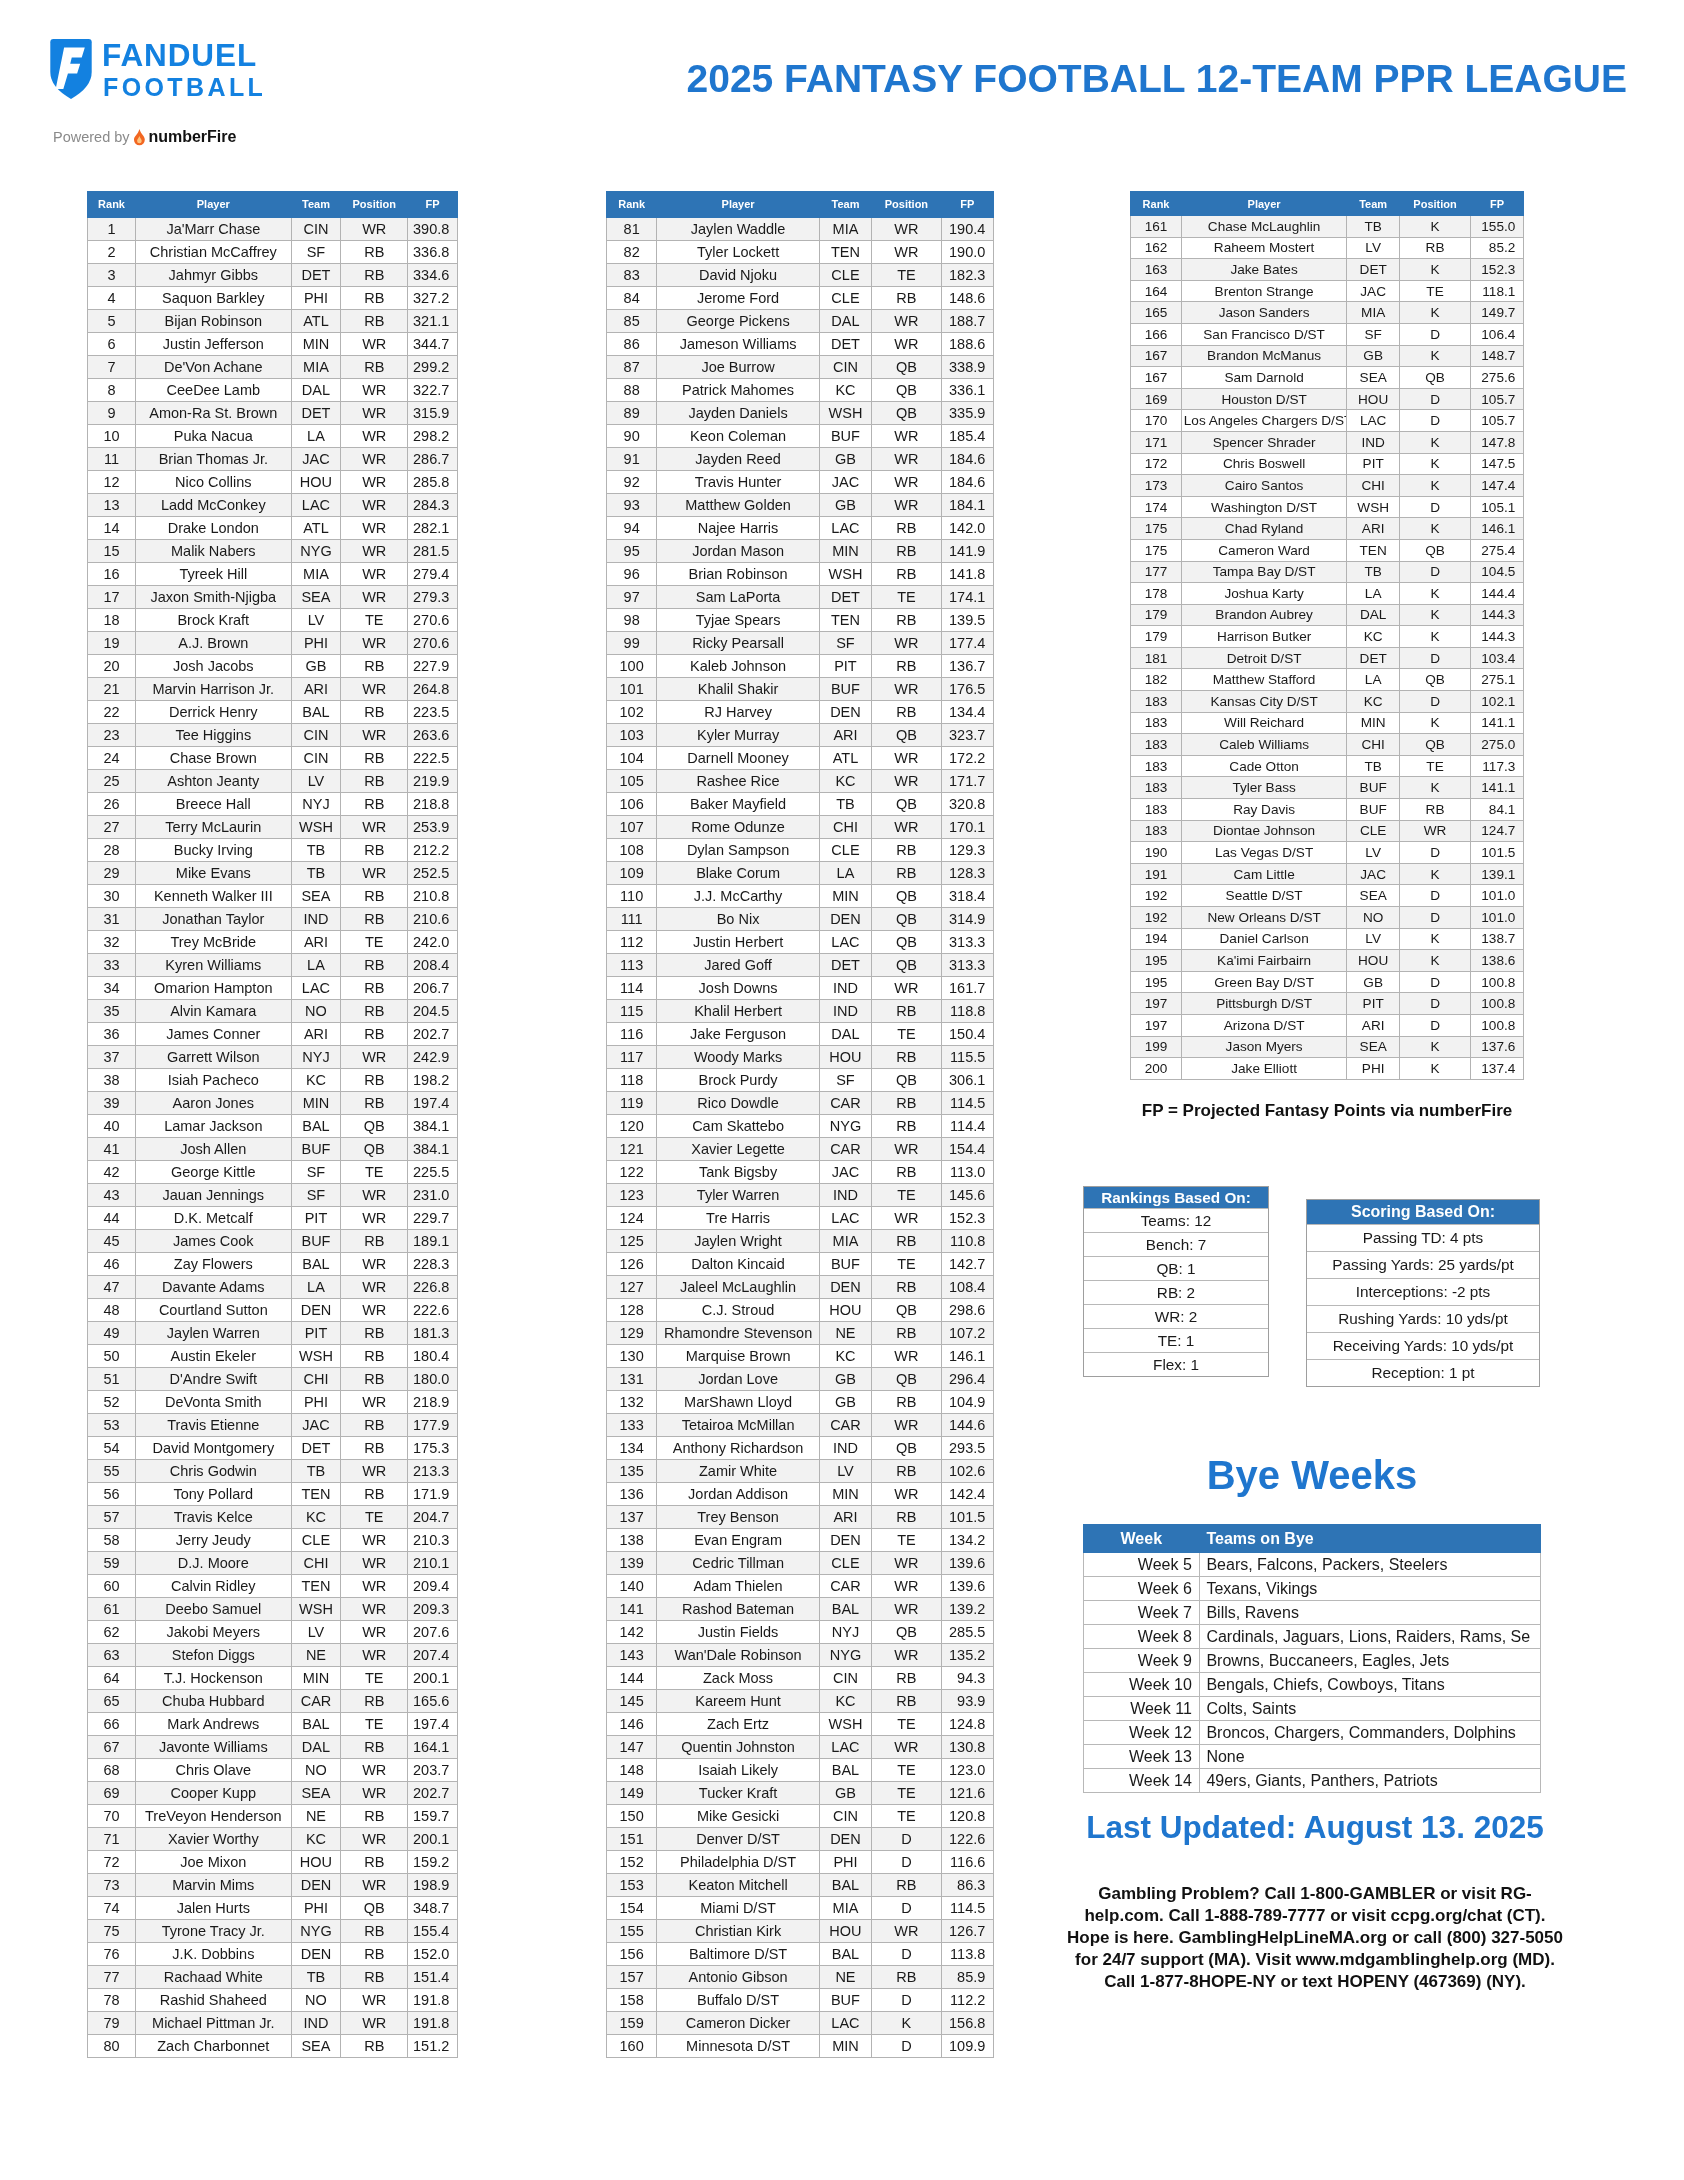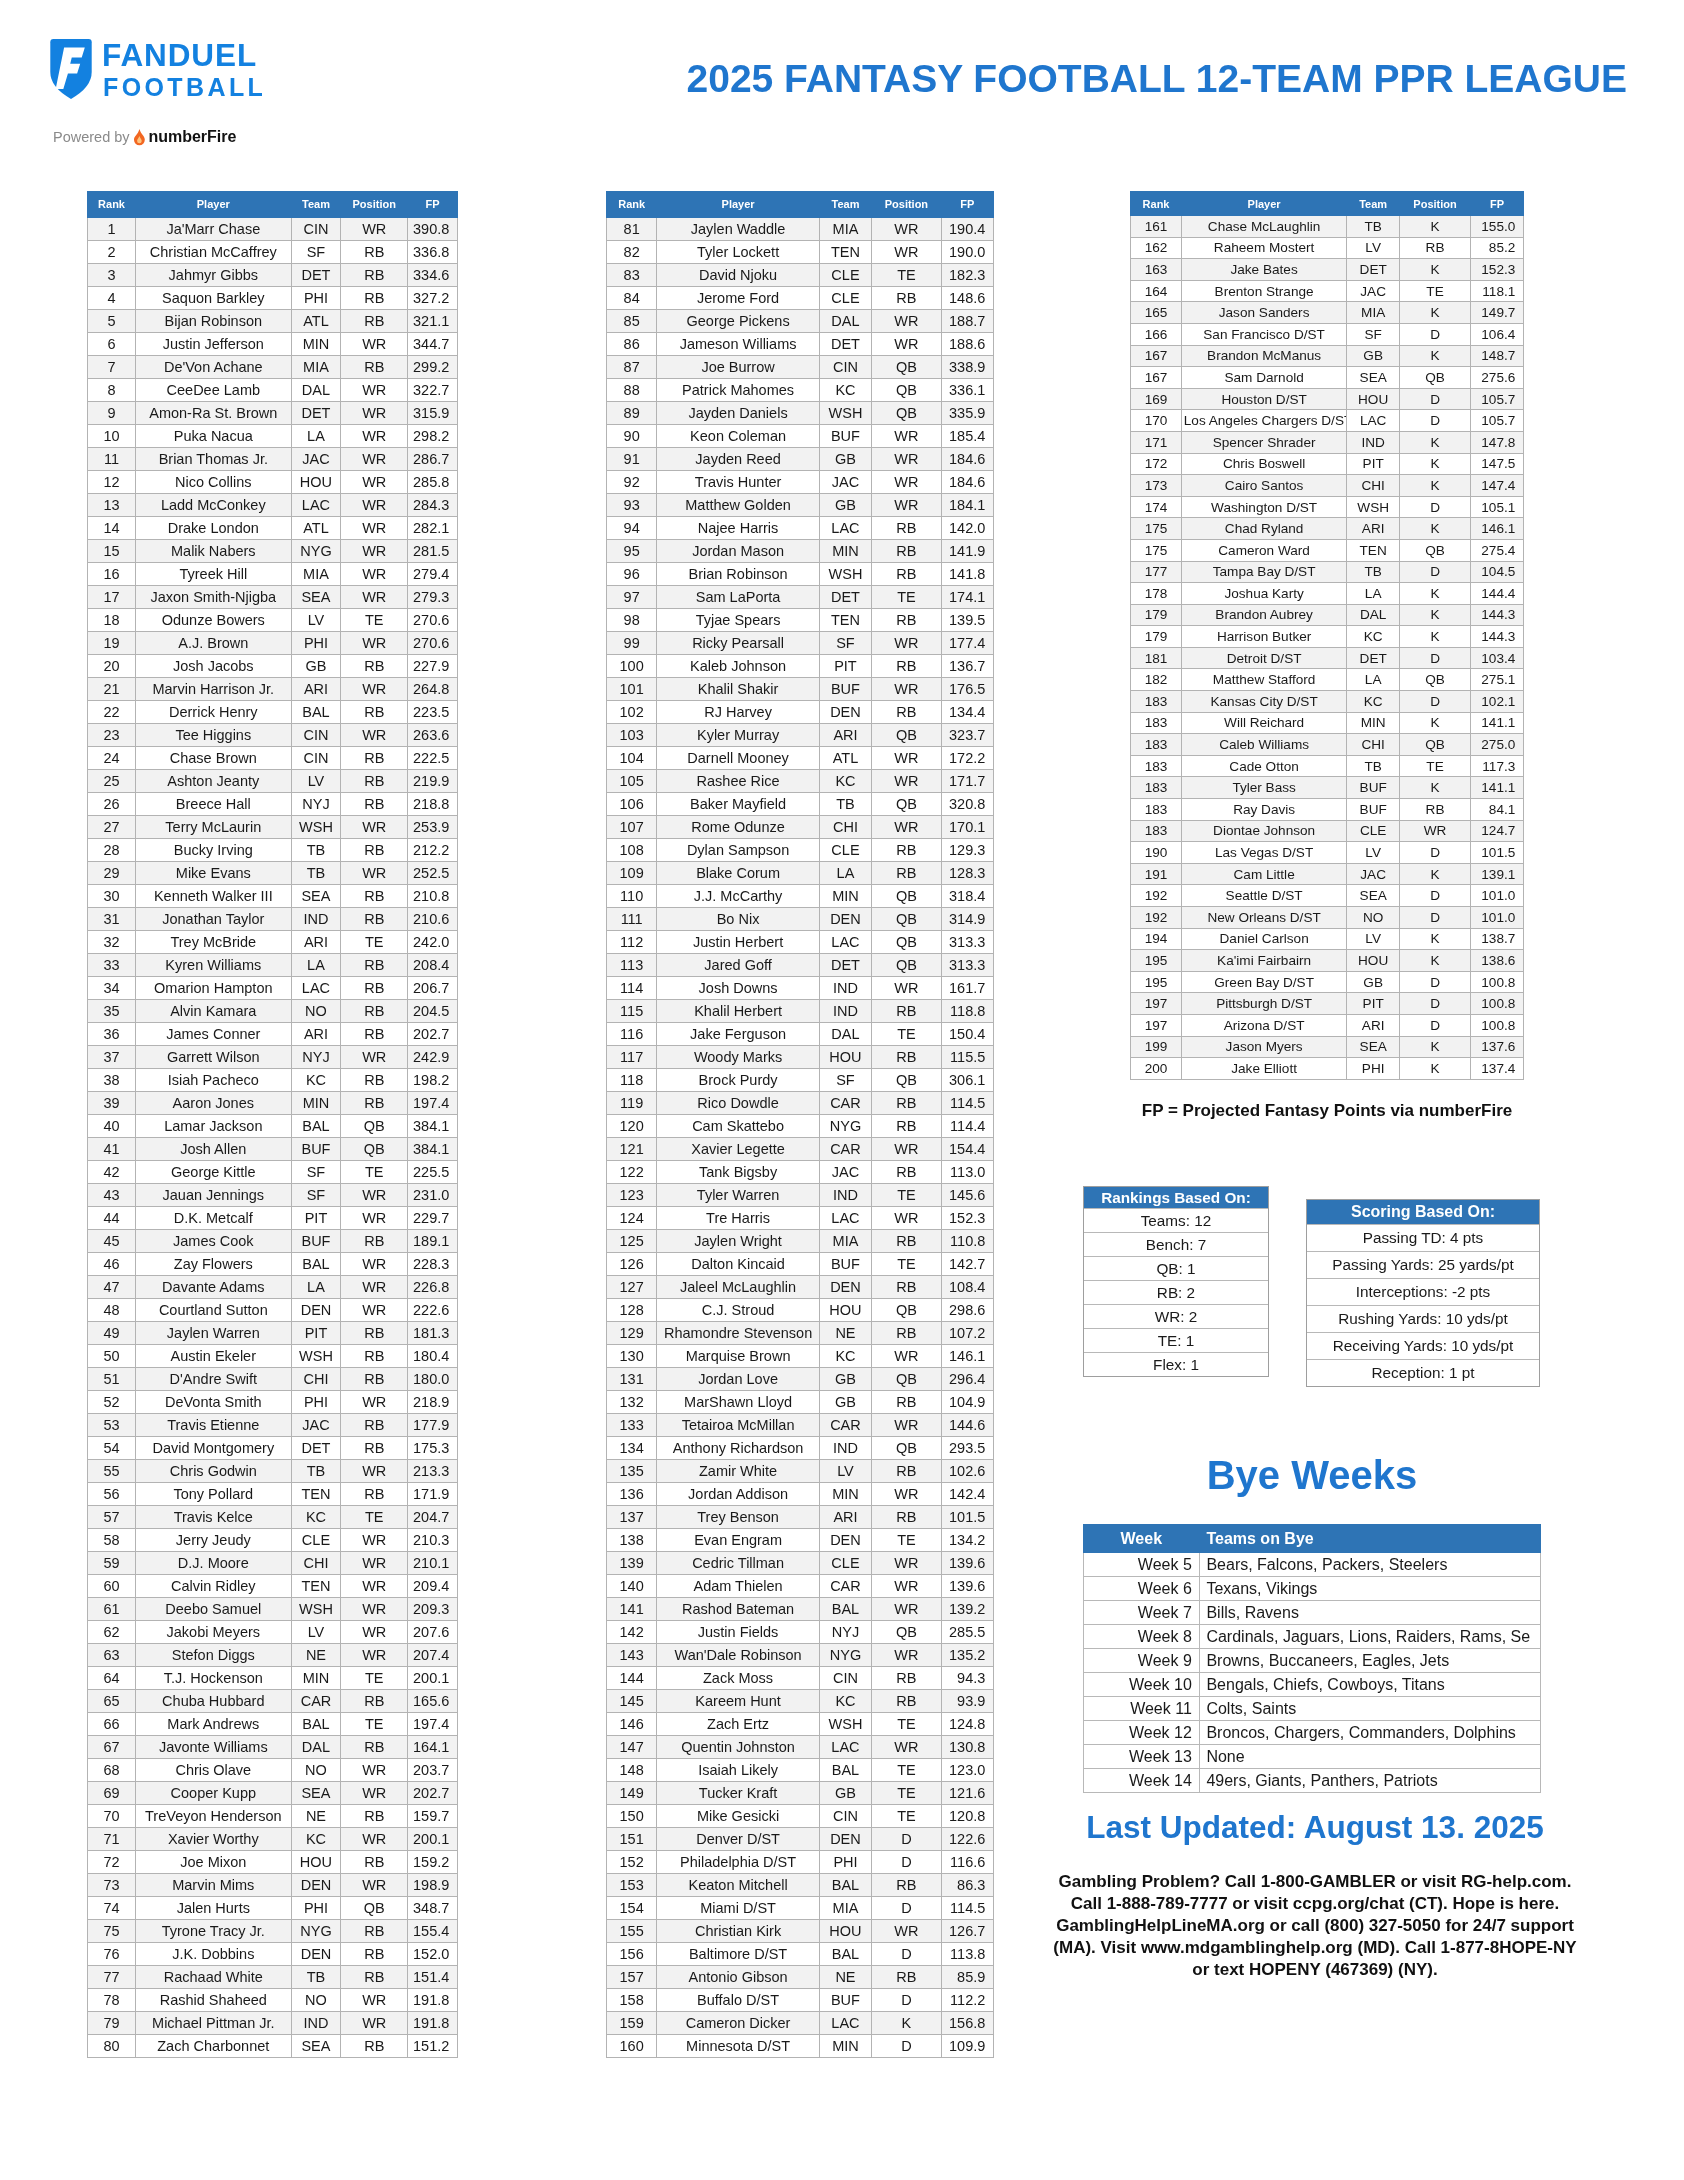--- a/index.html
+++ b/index.html
@@ -48,21 +48,21 @@
   .bye-title{left:1083px;top:1453px;width:458px;text-align:center;font-size:40px;font-weight:bold;color:#1F76CE;}
   #byewrap{left:1083px;top:1524px;width:458px;}
   table.bye{border-collapse:collapse;table-layout:fixed;width:100%;}
   .bye th{background:#2E74B5;color:#fff;font-size:16px;font-weight:bold;border:0.9px solid #2E74B5;height:27px;padding:0 6.8px;text-align:left;}
   .bye th.wk{text-align:center;}
   .bye td{border:0.9px solid #b8b8b8;font-size:16px;color:#1a1a1a;height:23px;padding:0 6.8px;white-space:nowrap;overflow:hidden;background:#fff;}
   .bye td.wk{text-align:right;}
 
   .last-updated{left:1049px;top:1809px;width:532px;text-align:center;font-size:31.5px;font-weight:bold;color:#1F76CE;}
   .disclaimer{left:1049px;top:1871px;width:532px;text-align:center;font-size:17px;font-weight:bold;color:#111;line-height:22px;}
-  .disclaimer p{margin:0;}
+  .disclaimer p{margin:12px;}
 
   .shield{left:48px;top:36px;}
   .flame{width:12.8px;height:17px;}
 </style>
 </head>
 <body>
 
 <div class="abs shield">
   <svg width="46" height="66" viewBox="0 0 60 84">
     <path d="M7 3 H53 Q57 3 57 7 V46 Q57 66 30 81 Q3 66 3 46 V7 Q3 3 7 3 Z" fill="#1381E0"></path>
@@ -218,21 +218,21 @@
         </tr>
         <tr>
           <td class="c-rank">17</td>
           <td class="c-player">Jaxon Smith-Njigba</td>
           <td class="c-team">SEA</td>
           <td class="c-pos">WR</td>
           <td class="c-fp">279.3</td>
         </tr>
         <tr>
           <td class="c-rank">18</td>
-          <td class="c-player">Odunze Bowers</td>
+          <td class="c-player">Brock Kraft</td>
           <td class="c-team">LV</td>
           <td class="c-pos">TE</td>
           <td class="c-fp">270.6</td>
         </tr>
         <tr>
           <td class="c-rank">19</td>
           <td class="c-player">A.J. Brown</td>
           <td class="c-team">PHI</td>
           <td class="c-pos">WR</td>
           <td class="c-fp">270.6</td>

